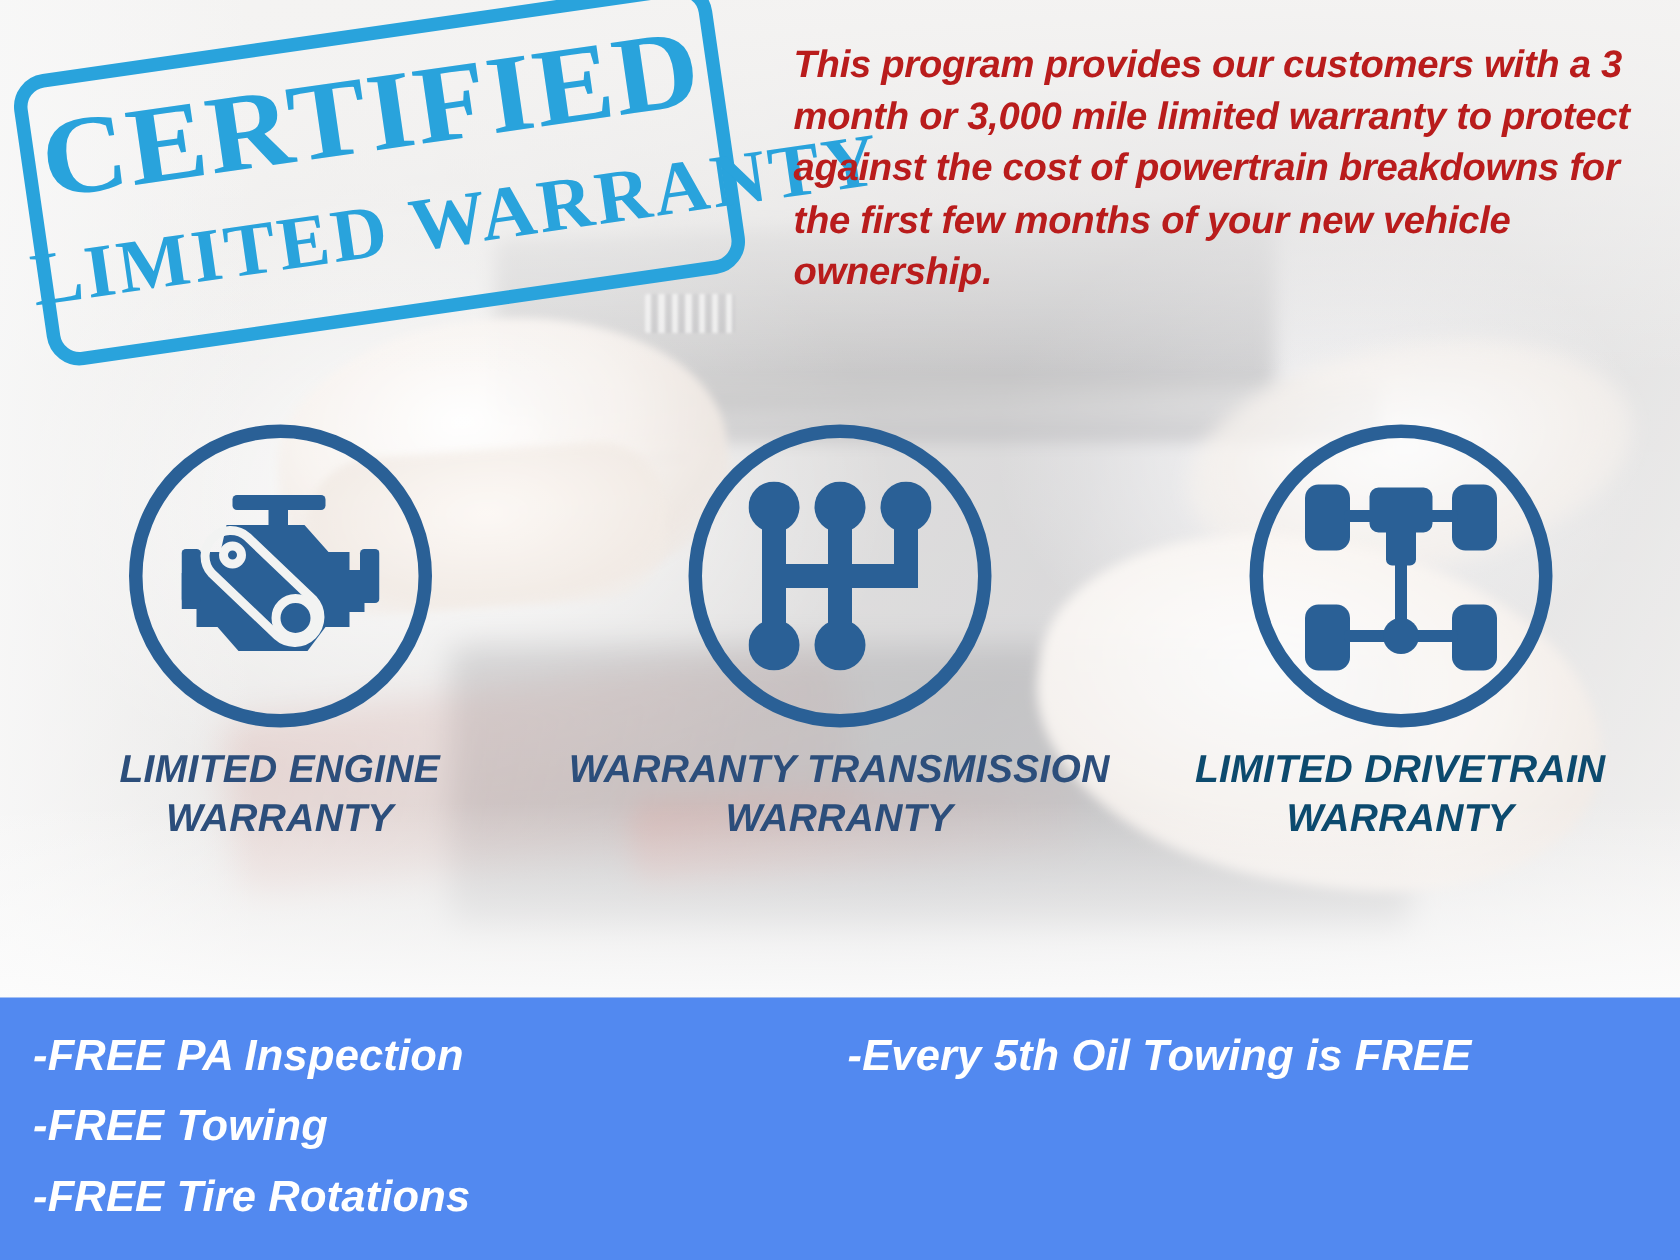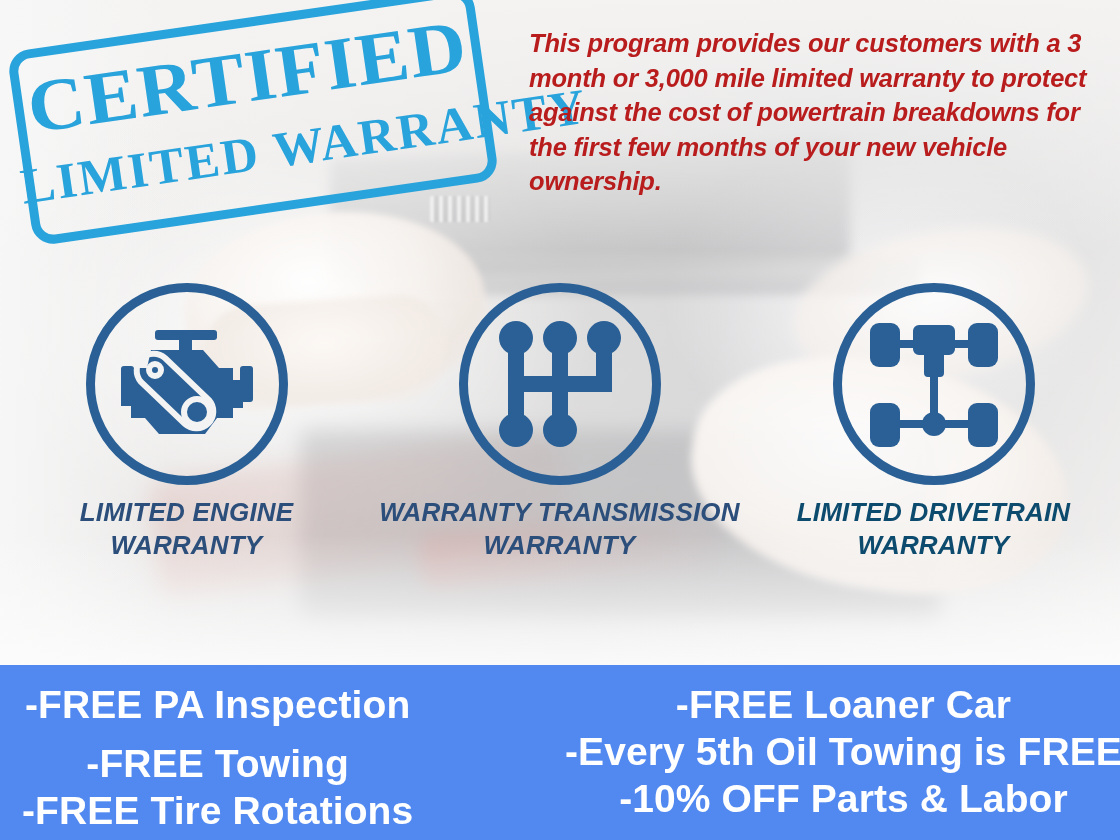--- a/index.html
+++ b/index.html
@@ -104,22 +104,22 @@
 
   
   .banner{
     position:absolute;left:0;top:665px;width:1120px;height:175px;
     background:#5289f0;
   }
   .banner .col{position:absolute;top:16px;}
   .banner .col.left{left:22px;}
   .banner .col.right{left:565px;}
   .banner .perk{
-    color:#ffffff;font-weight:bold;
-    font-size:39px;line-height:47px;white-space:nowrap;letter-spacing:.1px;text-align:center;
+    color:#ffffff;font-weight:bold;font-style:italic;
+    font-size:29px;line-height:47px;white-space:nowrap;letter-spacing:.1px;
   }
 </style>
 </head>
 <body>
 
 <div class="stage">
 
   <div class="photo">
     <div class="base"></div>
     <div class="eng1"></div>
@@ -214,23 +214,21 @@
         <div>LIMITED DRIVETRAIN</div>
         <div>WARRANTY</div>
       </div>
     </div>
 
   </div>
 
   <div class="banner" style="background: rgb(82, 137, 240);">
     <div class="col left">
       <div class="perk" style="color: rgb(255, 255, 255);">-FREE PA Inspection</div>
-      <div class="perk" style="color: rgb(255, 255, 255); margin-top: 12px;">-FREE Towing</div>
+      <div class="perk" style="color: rgb(255, 255, 255);">-FREE Towing</div>
       <div class="perk" style="color: rgb(255, 255, 255);">-FREE Tire Rotations</div>
     </div>
     <div class="col right">
-      <div class="perk" style="color: rgb(255, 255, 255);">-FREE Loaner Car</div>
       <div class="perk" style="color: rgb(255, 255, 255);">-Every 5th Oil Towing is FREE</div>
-      <div class="perk" style="color: rgb(255, 255, 255);">-10% OFF Parts &amp; Labor</div>
     </div>
   </div>
 
 </div>
 
 </body></html>

